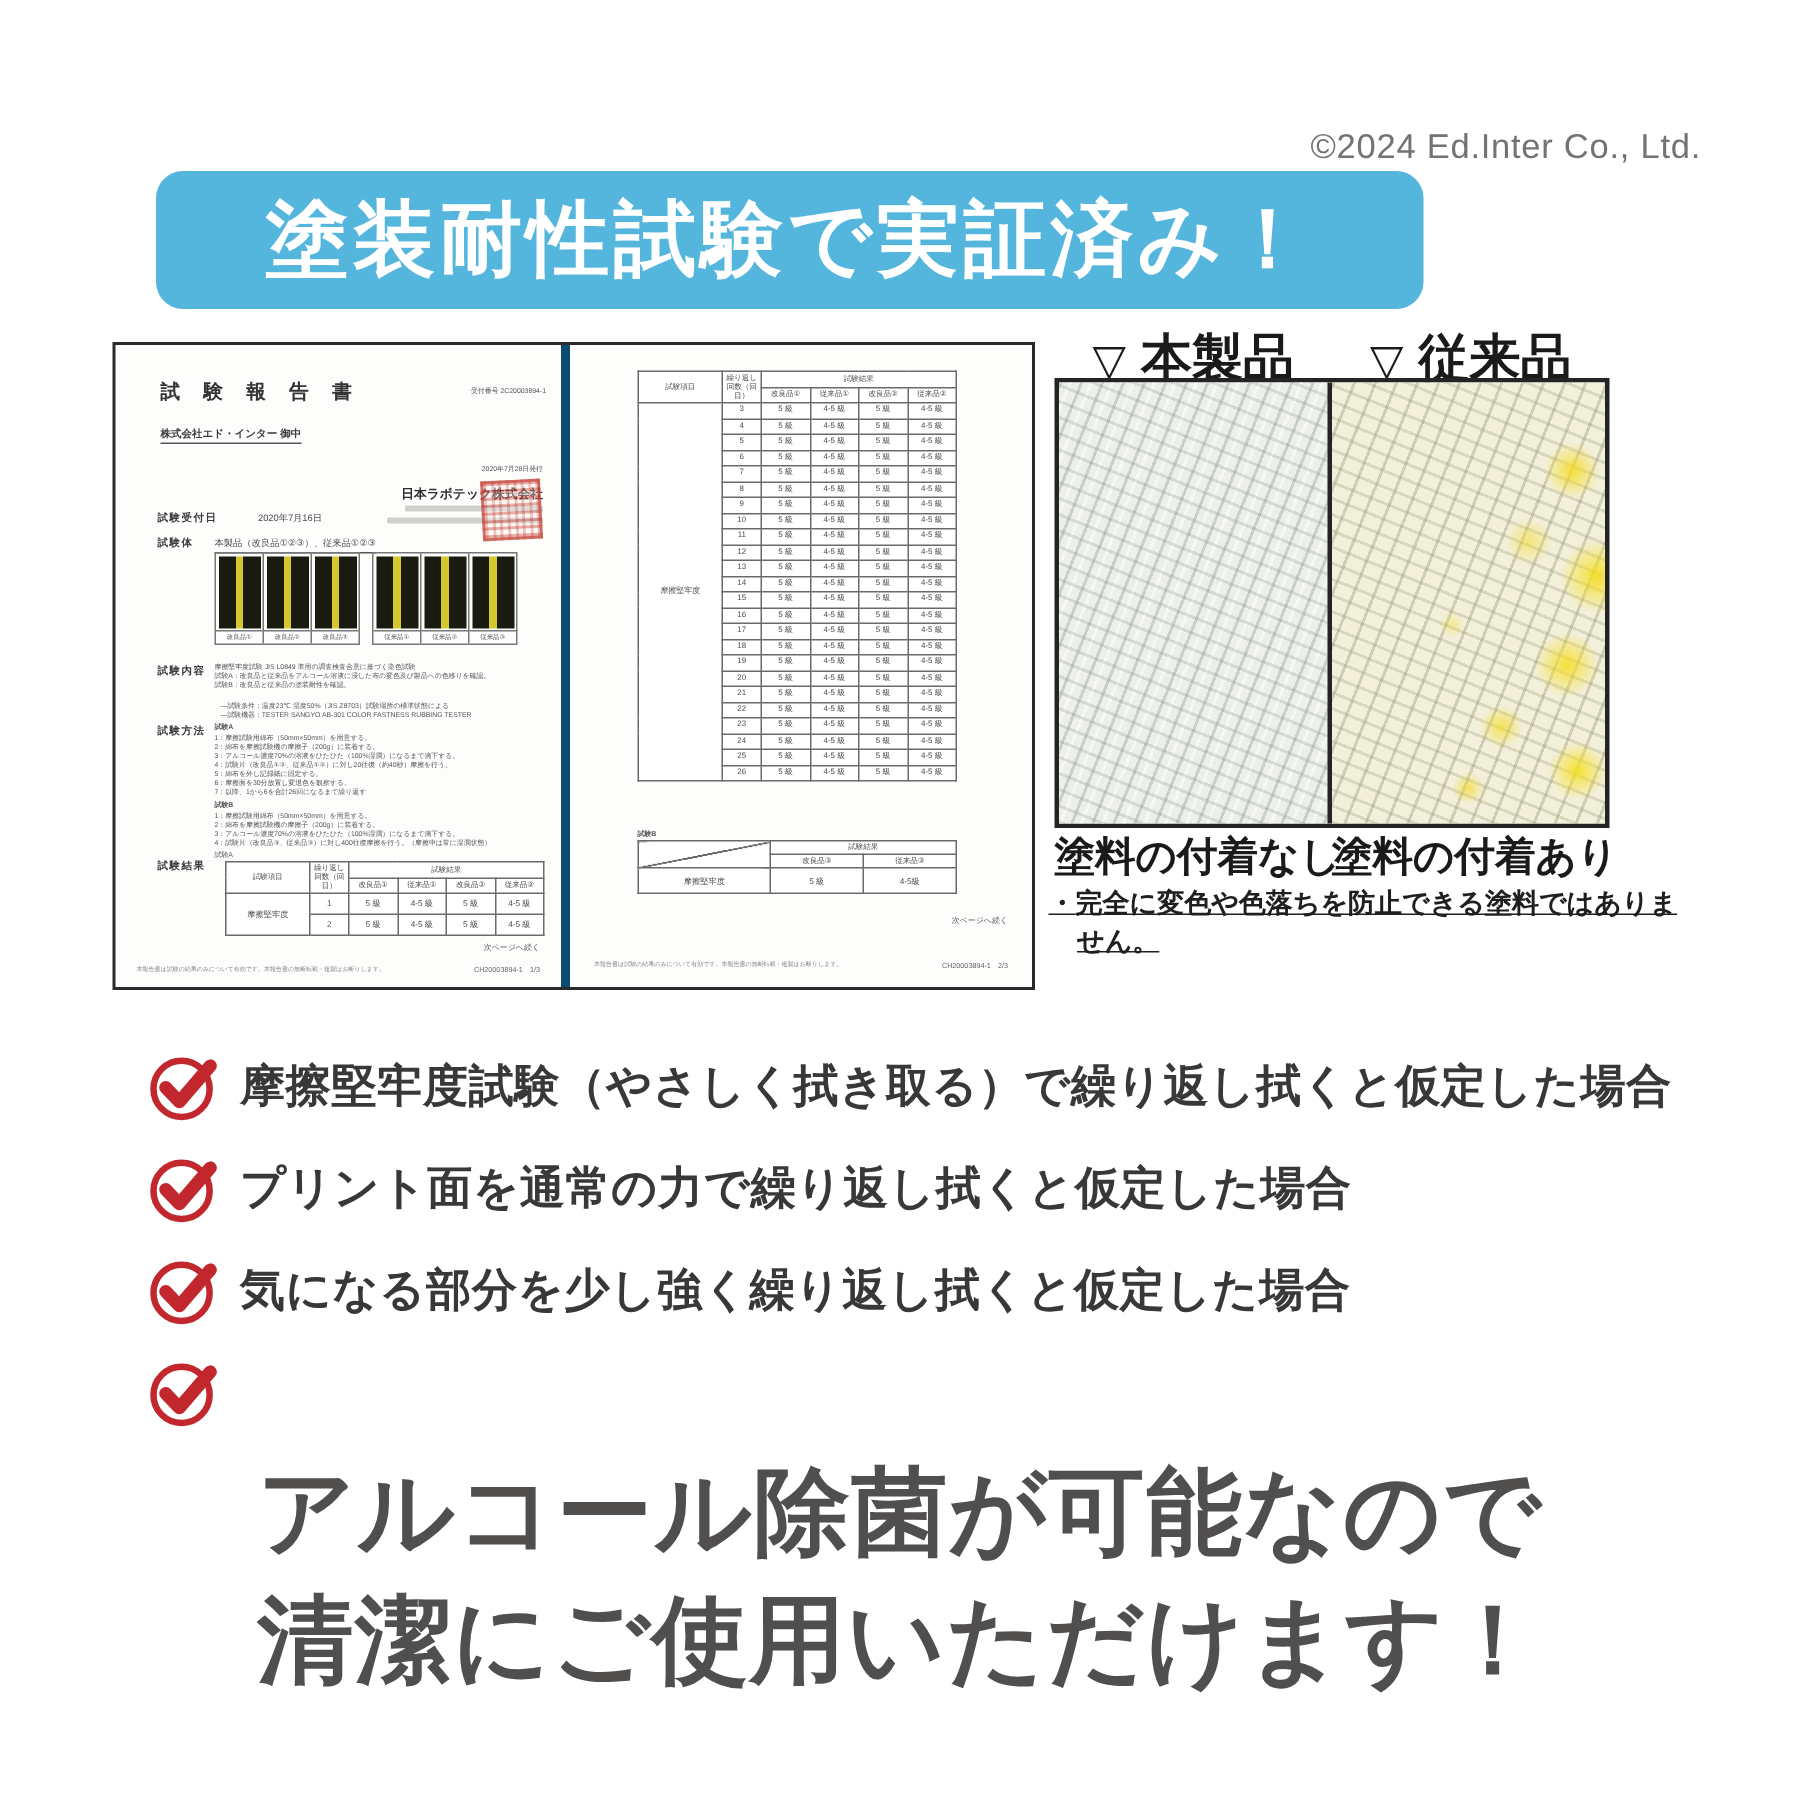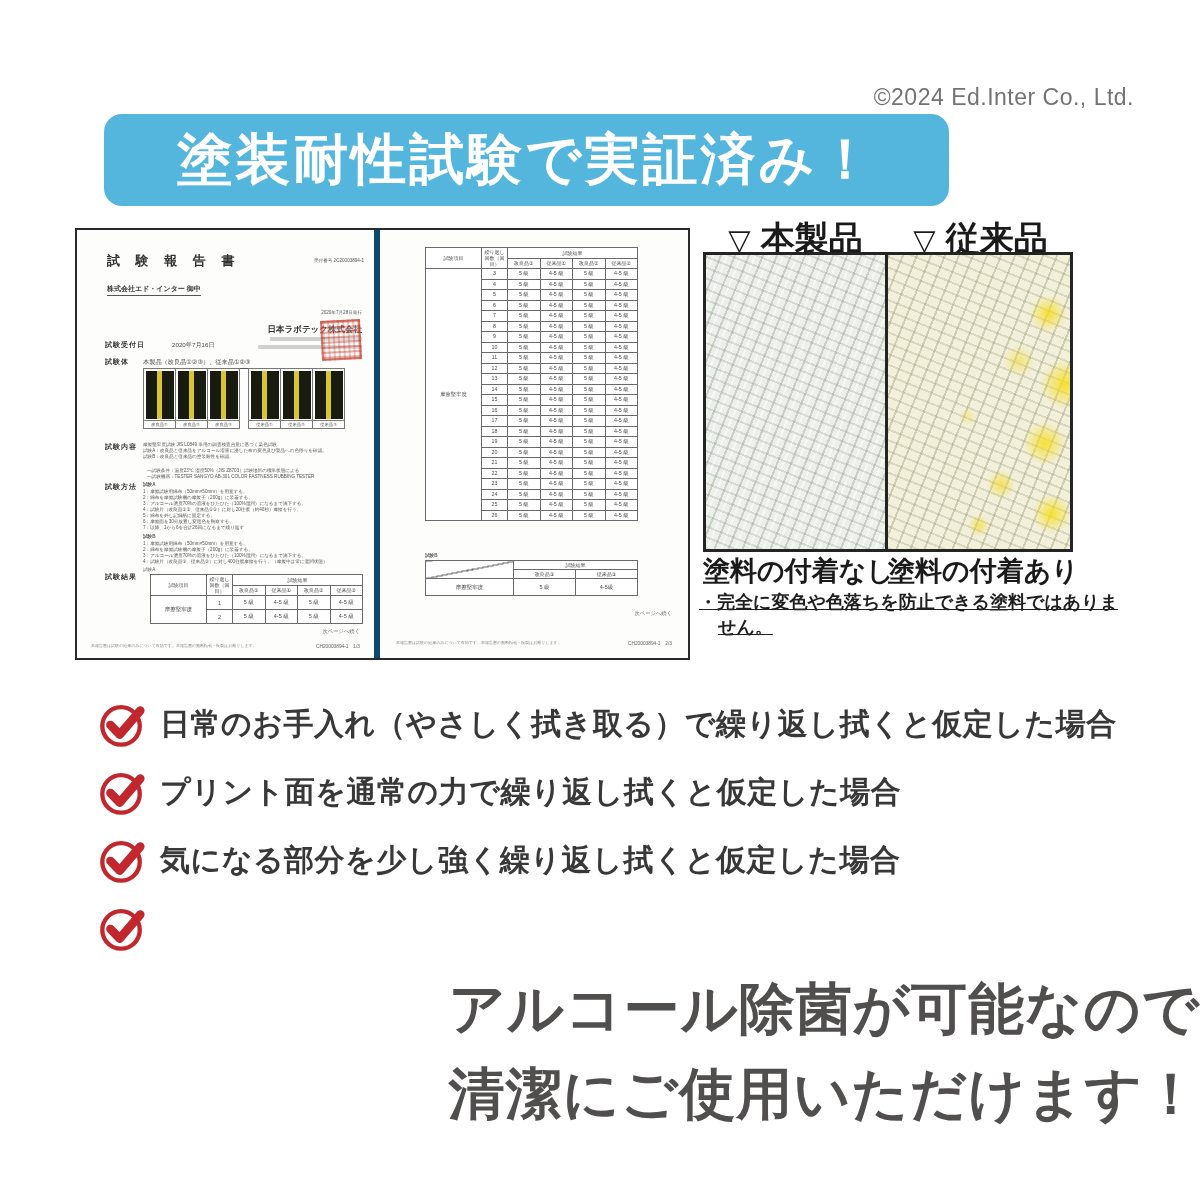--- a/index.html
+++ b/index.html
@@ -90,22 +90,22 @@
   .notes li{padding-left:19px;text-indent:-19px;}
   .notes li::before{content:"・";}
 
   
   .checklist{position:absolute;left:97px;top:698px;display:flex;flex-direction:column;gap:16px;}
   .check-item{display:flex;align-items:center;gap:13px;height:52px;}
   .check-icon{width:50px;height:52px;display:flex;align-items:center;justify-content:center;flex:0 0 auto;}
   .check-text{font-size:30px;font-weight:600;color:#383838;white-space:nowrap;letter-spacing:.5px;}
 
   
-  .big-heading{position:absolute;left:0;top:966px;width:1200px;text-align:right;
-               font-size:56px;line-height:85px;font-weight:bold;color:#514e4e;letter-spacing:1px;}
+  .big-heading{position:absolute;left:0;top:966px;width:1200px;text-align:center;
+               font-size:64px;line-height:85px;font-weight:bold;color:#514e4e;letter-spacing:1px;}
 </style>
 </head>
 <body>
 
 <div class="canvas">
 
   <div class="copyright" style="color: #737373;">©2024 Ed.Inter Co., Ltd.</div>
 
   <div class="banner" style="background: rgb(85, 182, 221);">
     <span class="banner-title">塗装耐性試験で実証済み！</span>
@@ -493,21 +493,21 @@
     </ul>
 
   <div class="checklist">
       <div class="check-item">
         <span class="check-icon">
           <svg viewBox="0 0 50 50" width="48" height="48">
             <circle cx="24" cy="27" r="19.5" fill="none" stroke="#c1272d" stroke-width="4.5"></circle>
             <path d="M13 26 L22.5 36 L44 11" fill="none" stroke="#c1272d" stroke-width="9" stroke-linecap="round" stroke-linejoin="round"></path>
           </svg>
         </span>
-        <span class="check-text">日常のお手入れ（やさしく拭き取る）で繰り返し拭くと仮定した場合</span>
+        <span class="check-text">摩擦堅牢度試験（やさしく拭き取る）で繰り返し拭くと仮定した場合</span>
       </div>
       <div class="check-item">
         <span class="check-icon">
           <svg viewBox="0 0 50 50" width="48" height="48">
             <circle cx="24" cy="27" r="19.5" fill="none" stroke="#c1272d" stroke-width="4.5"></circle>
             <path d="M13 26 L22.5 36 L44 11" fill="none" stroke="#c1272d" stroke-width="9" stroke-linecap="round" stroke-linejoin="round"></path>
           </svg>
         </span>
         <span class="check-text">プリント面を通常の力で繰り返し拭くと仮定した場合</span>
       </div>

